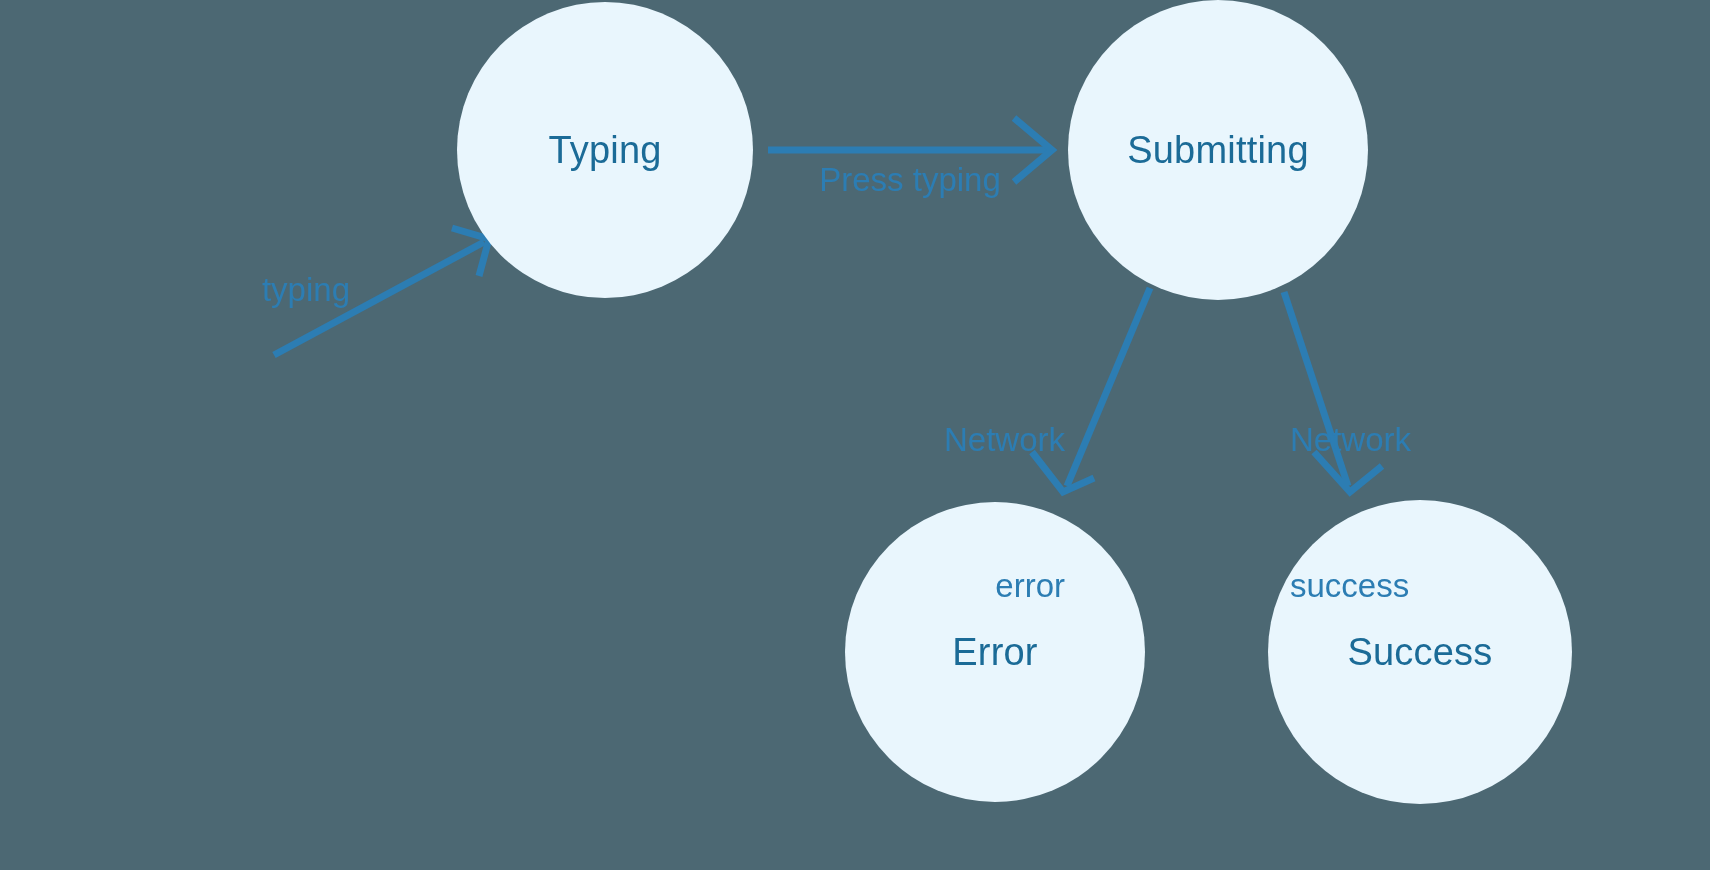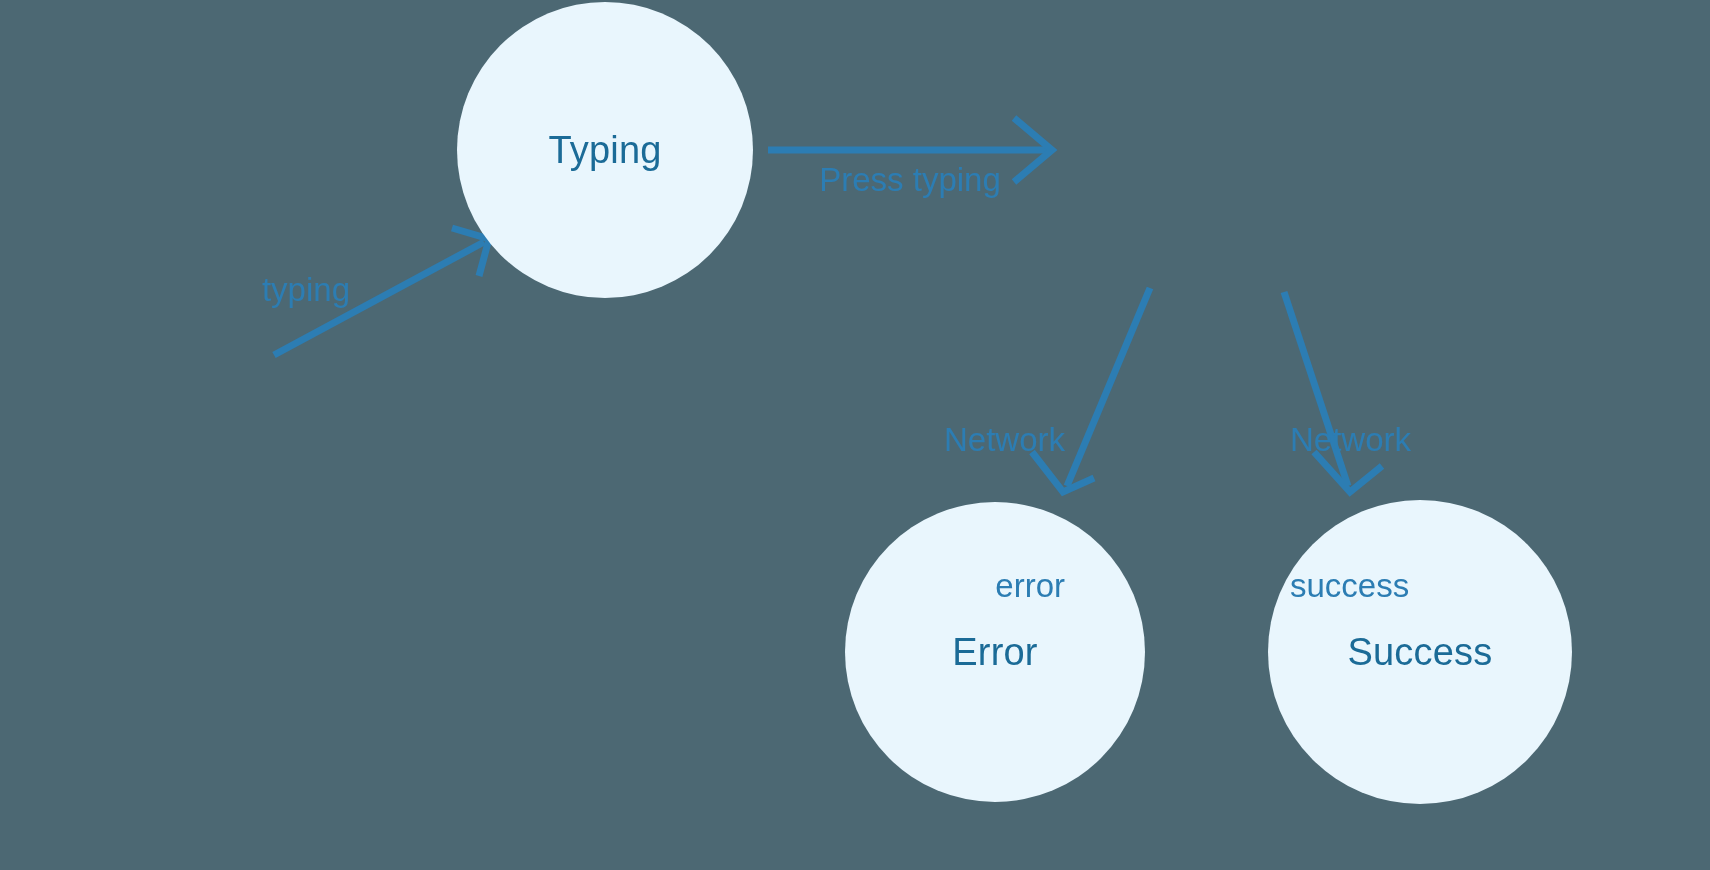--- a/index.html
+++ b/index.html
@@ -95,20 +95,23 @@
         <polyline points="1314,452 1350,492 1382,466" fill="none" stroke-width="7"></polyline>
       </g>
     </g>
   </svg>
 
 
   <div class="state-node" id="node-typing">
     <span class="state-node-label">Typing</span>
   </div>
 
+  <div class="state-node" id="node-submitting">
+    <span class="state-node-label">Submitting</span>
+  </div>
 
   <div class="state-node" id="node-error">
     <span class="state-node-label">Error</span>
   </div>
 
   <div class="state-node" id="node-success">
     <span class="state-node-label">Success</span>
   </div>
 
   <div class="edge-label align-right" id="label-start-typing">

